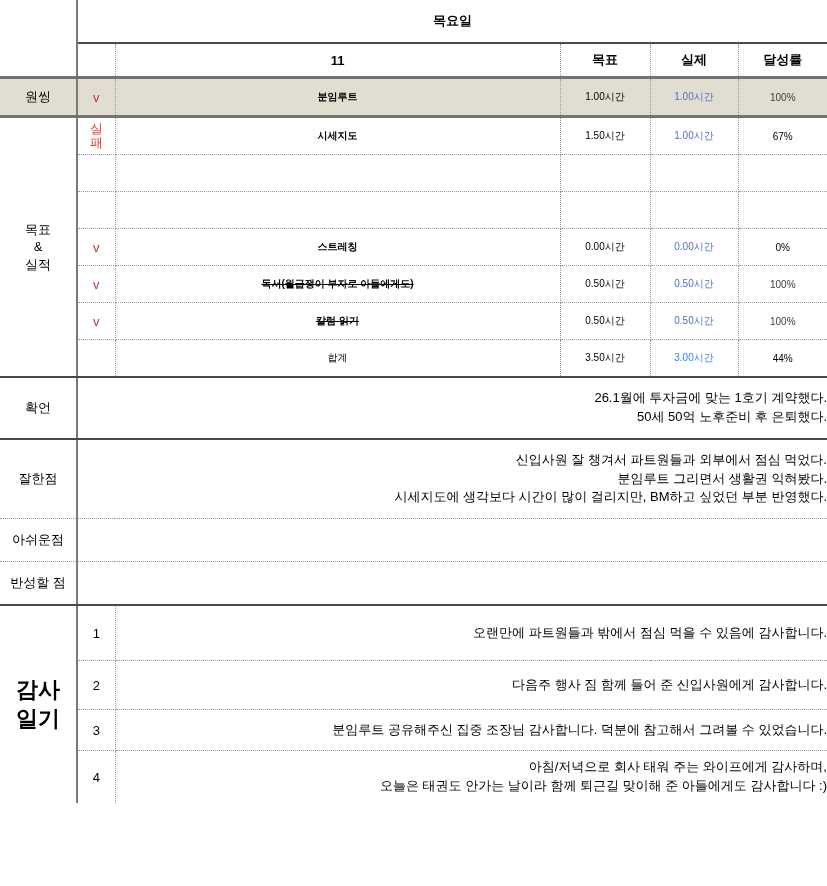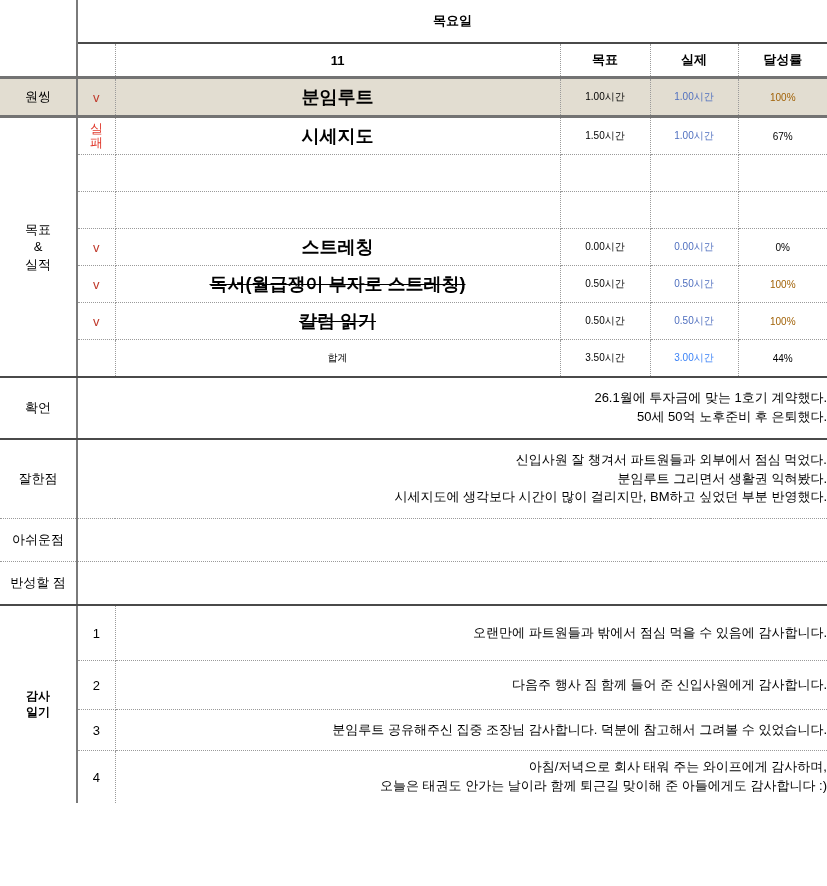--- a/index.html
+++ b/index.html
@@ -56,52 +56,52 @@
   .c-rate   { width: 89px; }
 
   
   .sec-label {
     text-align: center;
     font-size: 14px;
     font-weight: normal;
     line-height: 1.35;
   }
   .sec-label.big {
-    font-size: 12px;
+    font-size: 22px;
     font-weight: bold;
     line-height: 1.3;
   }
 
   
   .task-row td { height: 36px; }
   .task-row .task {
     text-align: center;
     font-weight: bold;
-    font-size: 18px;
+    font-size: 10px;
   }
   .task-row .num {
     text-align: center;
     font-size: 10px;
   }
   .highlight { background: #e2ddd1; }
   .v-mark {
     color: #c0392b;
     text-align: center;
     font-size: 13px;
   }
   .fail-mark {
     color: #e03b2f;
     text-align: center;
     font-size: 12px;
     line-height: 1.05;
     letter-spacing: -0.5px;
   }
   .actual-blue { color: #4f6fbf; }
   .actual-red  { color: #3b82f6; }
-  .rate-red    { color: #a16207; }
+  .rate-red    { color: #404040; }
   .strike { text-decoration: line-through; }
 
   .blank-row td { height: 36px; }
 
   
   .textblock {
     text-align: right;
     font-size: 13.5px;
     line-height: 1.45;
     padding: 8px 6px;
@@ -187,21 +187,21 @@
   <tr class="task-row">
     <td class="v-mark br-dot bb-dot">v</td>
     <td class="task br-dot bb-dot">스트레칭</td>
     <td class="num br-dot bb-dot">0.00시간</td>
     <td class="num actual-blue br-dot bb-dot">0.00시간</td>
     <td class="num bb-dot">0%</td>
   </tr>
 
   <tr class="task-row">
     <td class="v-mark br-dot bb-dot">v</td>
-    <td class="task strike br-dot bb-dot">독서(월급쟁이 부자로 스트레칭)</td>
+    <td class="task strike br-dot bb-dot">독서(월급쟁이 부자로 아들에게도)</td>
     <td class="num br-dot bb-dot">0.50시간</td>
     <td class="num actual-blue br-dot bb-dot">0.50시간</td>
     <td class="num rate-red bb-dot">100%</td>
   </tr>
 
   <tr class="task-row">
     <td class="v-mark br-dot bb-dot">v</td>
     <td class="task strike br-dot bb-dot">칼럼 읽기</td>
     <td class="num br-dot bb-dot">0.50시간</td>
     <td class="num actual-blue br-dot bb-dot">0.50시간</td>

